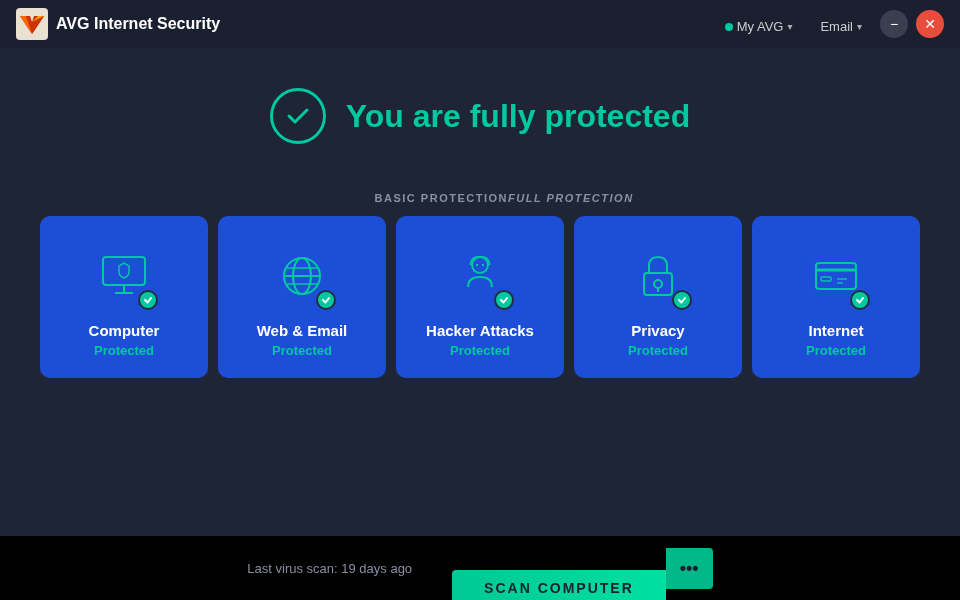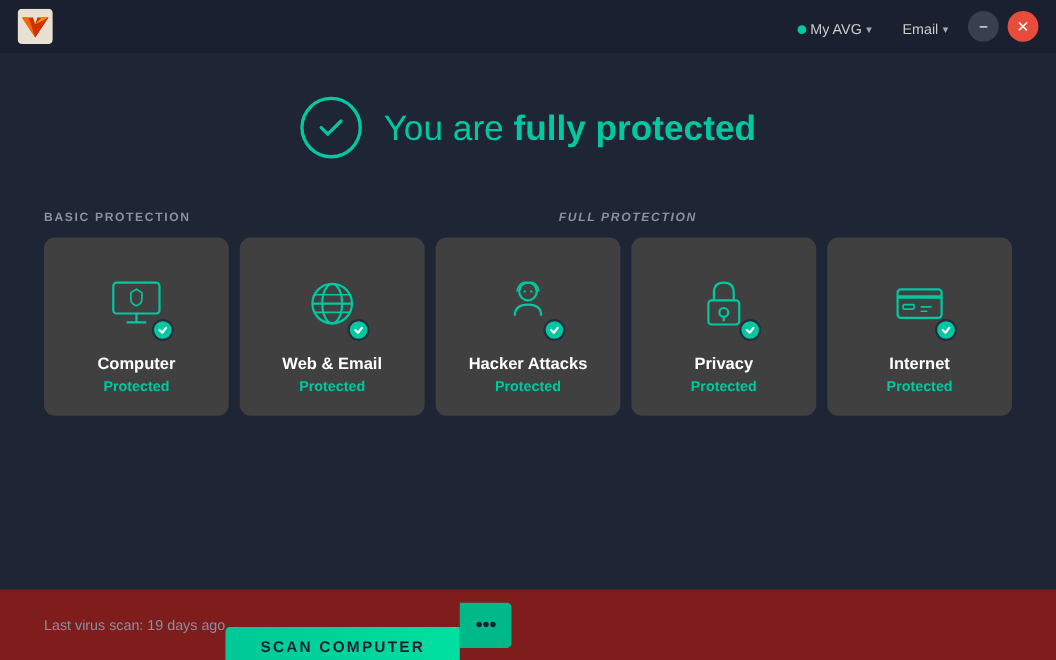--- a/index.html
+++ b/index.html
@@ -123,29 +123,29 @@
       display: flex;
       margin-bottom: 12px;
     }
     .section-label {
       font-size: 11px;
       font-weight: 700;
       letter-spacing: 1.5px;
       color: #8a90a0;
       text-transform: uppercase;
     }
-    .label-basic { width: 468px; }
+    .label-basic { width: 468px; text-align: right; }
     .label-full { flex: 1; font-style: italic; }
 
     .cards-row {
       display: flex;
       gap: 10px;
     }
     .card {
-      background: #404040;
+      background: #1d4ed8;
       border-radius: 10px;
       display: flex;
       flex-direction: column;
       align-items: center;
       justify-content: center;
       padding: 28px 10px 20px;
       flex: 1;
       cursor: pointer;
       transition: background 0.2s;
       position: relative;
@@ -200,25 +200,26 @@
       font-weight: bold;
     }
 
     
     #bottom-bar {
       position: absolute;
       bottom: 0;
       left: 0;
       right: 0;
       height: 64px;
-      background: #7f1d1d;
-      display: flex;
-      align-items: center;
-      justify-content: flex-start;
+      background: #000000;
+      display: flex;
+      align-items: center;
+      justify-content: center;
       padding: 0 40px;
+      gap: 40px;
     }
     #last-scan {
       font-size: 13px;
       color: #8a90a0;
     }
     #scan-btn-group {
       display: flex;
       align-items: center;
     }
     #scan-btn {
@@ -282,20 +283,21 @@
 <div id="titlebar">
   <div id="titlebar-left">
 
     <svg class="avg-logo" viewBox="0 0 32 32" xmlns="http://www.w3.org/2000/svg">
       <rect width="32" height="32" rx="4" fill="#e8e0d0"></rect>
       <polygon points="4,8 14,8 16,14 18,8 28,8 16,26" fill="#cc3300"></polygon>
       <polygon points="4,8 16,26 10,8" fill="#ff6600"></polygon>
       <polygon points="28,8 16,26 22,8" fill="#cc3300"></polygon>
       <polygon points="16,14 22,8 28,8" fill="#ff9900"></polygon>
     </svg>
+    <span id="app-title">AVG Internet Security</span>
   </div>
   <div id="titlebar-right">
     <div class="nav-btn">
       <span class="dot-indicator"></span>
       <span>My AVG</span>
       <span class="chevron-down">▾</span>
     </div>
     <div class="nav-btn">
       <span>Email</span>
       <span class="chevron-down">▾</span>
@@ -307,21 +309,21 @@
 
 <div id="main">
 
   <div id="status-section">
     <div class="check-circle">
       <svg viewBox="0 0 28 28" fill="none" xmlns="http://www.w3.org/2000/svg">
         <polyline points="5,14 11,20 23,8" stroke="#00c8a0" stroke-width="3" stroke-linecap="round" stroke-linejoin="round"></polyline>
       </svg>
     </div>
     <div id="status-text">
-      <span style="font-weight: 400;">You are </span><span style="color: rgb(0, 200, 160); font-weight: 600;">fully protected</span>
+      <span style="font-weight: 700;">You are </span><span style="color: rgb(0, 200, 160); font-weight: 600;">fully protected</span>
     </div>
   </div>
 
   <div id="cards-section">
     <div class="section-labels">
       <div class="section-label label-basic">BASIC PROTECTION</div>
       <div class="section-label label-full">FULL PROTECTION</div>
     </div>
     <div class="cards-row">
 

